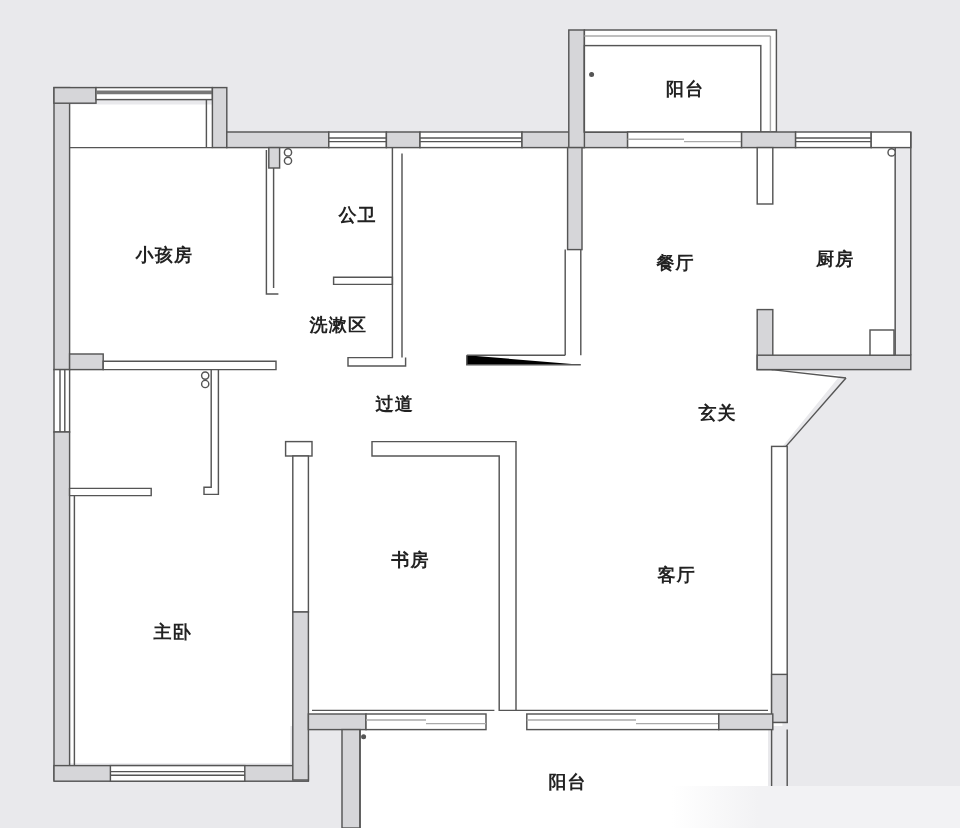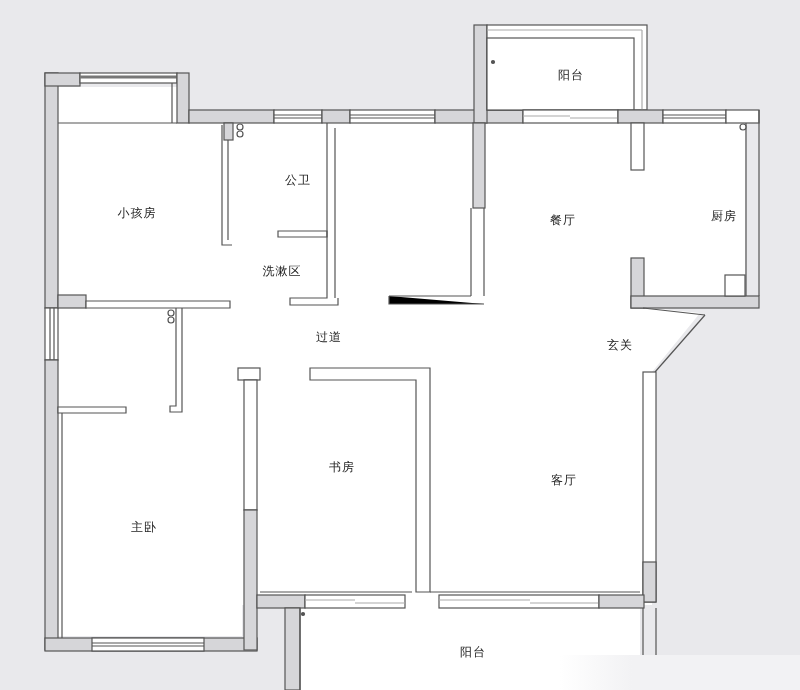--- a/index.html
+++ b/index.html
@@ -1,18 +1,18 @@
 <!DOCTYPE html>
 <html><head>
 <meta charset="utf-8">
 <style>
   html, body { margin: 0; padding: 0; }
   body { width: 800px; height: 690px; background: #e9e9ec; overflow: hidden; position: relative; font-family: "DejaVu Sans", sans-serif; }
   svg { position: absolute; left: 0; top: 0; }
-  .label { position: absolute; font-size: 12px; color: #222; transform: translate(-50%, -50%); white-space: nowrap; letter-spacing: 1px; }
+  .label { position: absolute; font-size: 15px; color: #222; transform: translate(-50%, -50%); white-space: nowrap; letter-spacing: 1px; font-weight: bold; }
   .fade { position: absolute; left: 560px; top: 655px; width: 240px; height: 35px; background: linear-gradient(90deg, rgba(255,255,255,0), #f2f2f4 30%, #f2f2f4); }
 </style>
 </head>
 <body>
 
 <svg width="800" height="690" viewBox="0 0 800 690">
   <g stroke="#555" stroke-width="1.2">
 
     <path fill="#fff" stroke="none" d="M58 87 L178 87 L178 123 L484 123 L484 36 L636 36 L636 123 L745 123 L745 296 L650 296 L650 308 L700 313 L652 372 L652 605 L640 605 L640 690 L300 690 L300 605 L242 605 L242 636 L58 636 Z"></path>
 
@@ -116,18 +116,18 @@
 </svg>
 
 <div class="fade"></div>
 
 <div class="label" style="left:137px;top:213px">小孩房</div>
 <div class="label" style="left:298px;top:180px">公卫</div>
 <div class="label" style="left:282px;top:271px">洗漱区</div>
 <div class="label" style="left:329px;top:337px">过道</div>
 <div class="label" style="left:571px;top:75px">阳台</div>
 <div class="label" style="left:563px;top:220px">餐厅</div>
-<div class="label" style="left:724px;top:216px">厨房</div>
-<div class="label" style="left:620px;top:345px">玄关</div>
+<div class="label" style="left:696px;top:216px">厨房</div>
+<div class="label" style="left:598px;top:345px">玄关</div>
 <div class="label" style="left:144px;top:527px">主卧</div>
 <div class="label" style="left:342px;top:467px">书房</div>
 <div class="label" style="left:564px;top:480px">客厅</div>
 <div class="label" style="left:473px;top:652px">阳台</div>
 
 </body></html>

